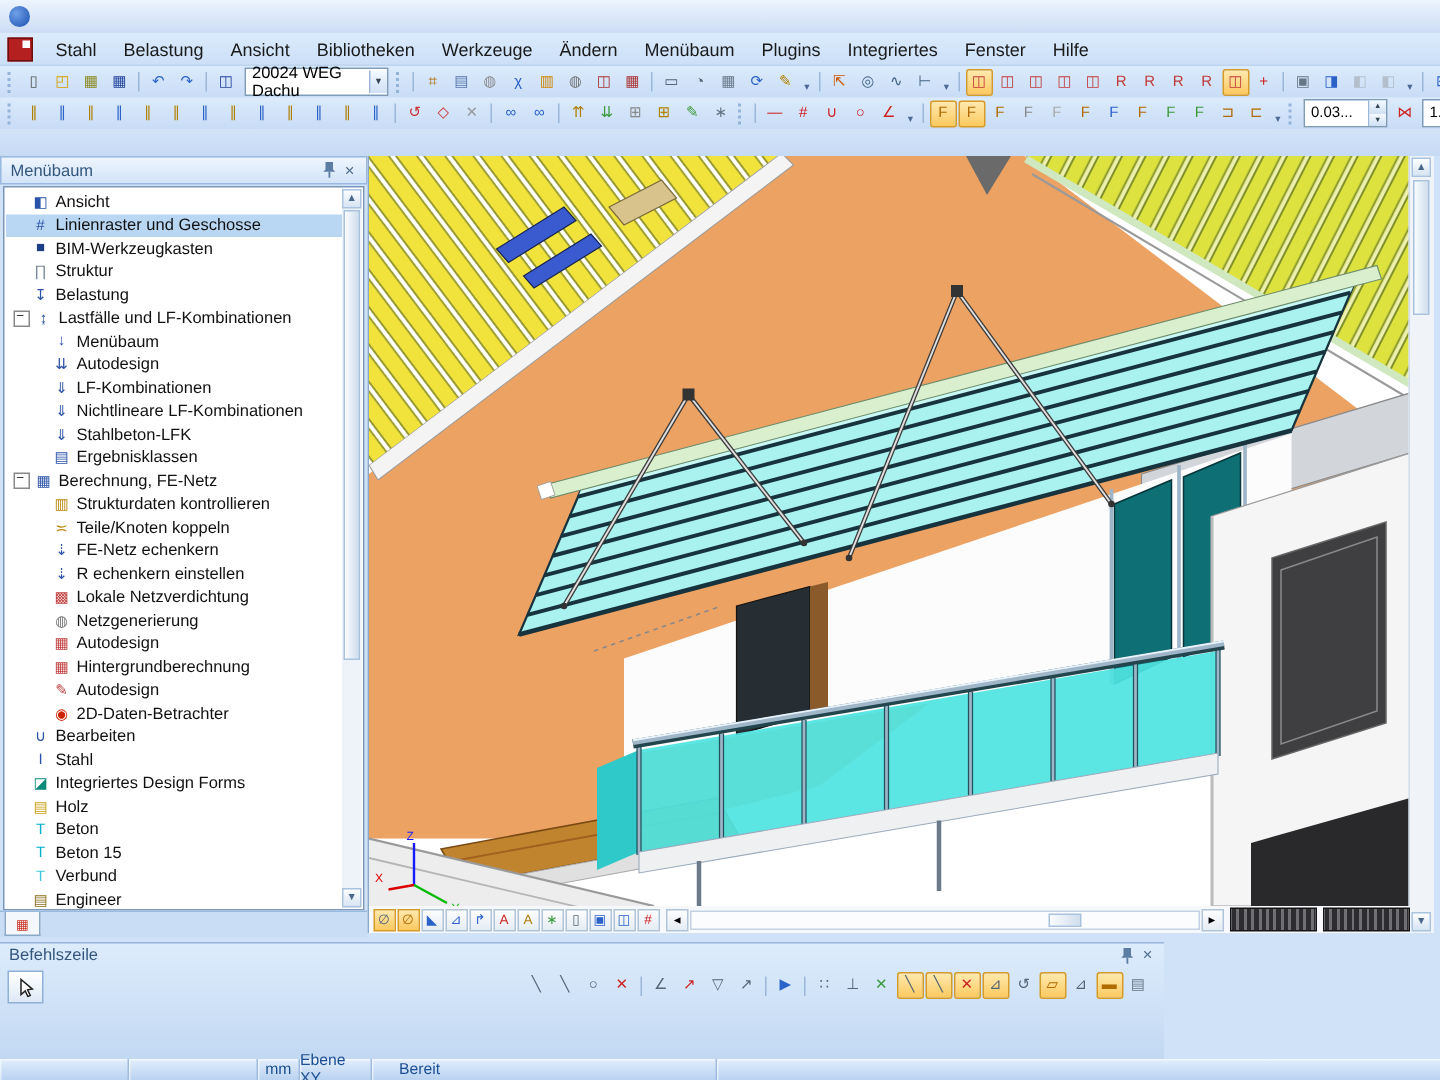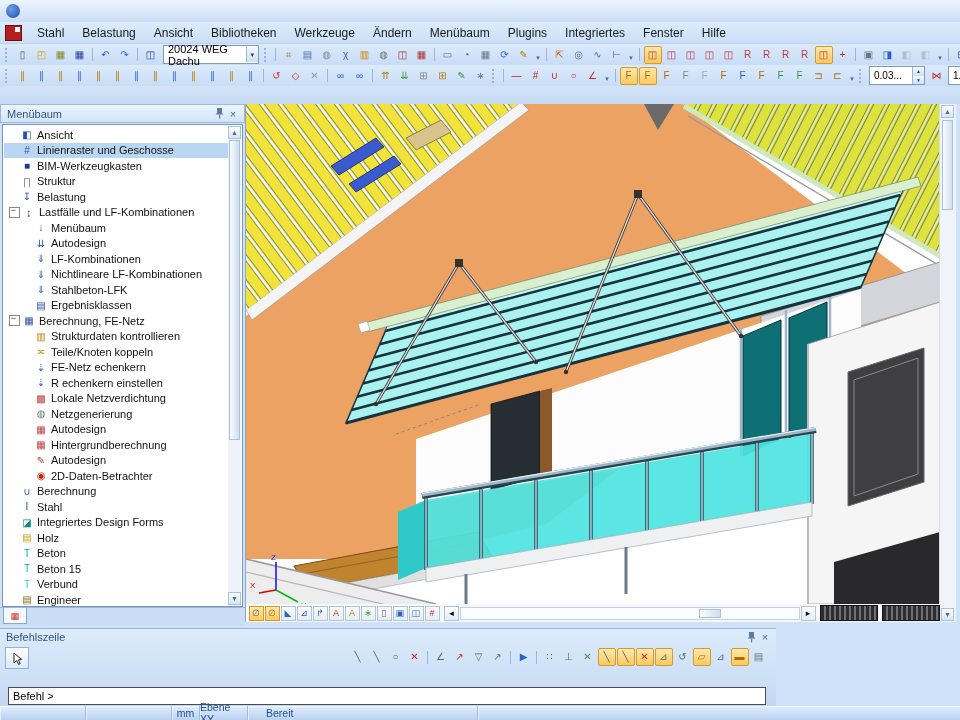--- a/index.html
+++ b/index.html
@@ -370,21 +370,21 @@
           <span class="tlab">Autodesign</span>
         </div>
         <div class="trow" style="padding-left: 18px;">
           <span class="texp"></span>
           <span class="tico" style="color: rgb(204, 34, 0);">◉</span>
           <span class="tlab">2D-Daten-Betrachter</span>
         </div>
         <div class="trow" style="padding-left: 4px;">
           <span class="texp"></span>
           <span class="tico" style="color: rgb(42, 82, 168);">∪</span>
-          <span class="tlab">Berechnung</span>
+          <span class="tlab">Bearbeiten</span>
         </div>
         <div class="trow" style="padding-left: 4px;">
           <span class="texp"></span>
           <span class="tico" style="color: rgb(42, 82, 168);">I</span>
           <span class="tlab">Stahl</span>
         </div>
         <div class="trow" style="padding-left: 4px;">
           <span class="texp"></span>
           <span class="tico" style="color: rgb(14, 138, 122);">◪</span>
           <span class="tlab">Integriertes Design Forms</span>
@@ -644,23 +644,20 @@
       <span class="tbtn hl" style="color: rgb(85, 102, 119);">╲</span>
       <span class="tbtn hl" style="color: rgb(85, 102, 119);">╲</span>
       <span class="tbtn hl" style="color: rgb(204, 34, 34);">✕</span>
       <span class="tbtn hl" style="color: rgb(85, 102, 119);">⊿</span>
       <span class="tbtn" style="color: rgb(85, 102, 119);">↺</span>
       <span class="tbtn hl" style="color: rgb(176, 106, 0);">▱</span>
       <span class="tbtn" style="color: rgb(85, 102, 119);">⊿</span>
       <span class="tbtn hl" style="color: rgb(176, 106, 0);">▬</span>
       <span class="tbtn" style="color: rgb(102, 119, 136);">▤</span>
     </div>
-  <div id="cmdinput">
-    <span>Befehl &gt;</span>
-  </div>
 </div>
 
 <div id="status" class="abs">
   <span class="scell" style="width:86px;"></span>
   <span class="scell" style="width:86px;"></span>
   <span class="scell" style="width:28px;">mm</span>
   <span class="scell" style="width:48px;">Ebene XY</span>
   <span class="scell" style="width:230px;justify-content:flex-start;padding-left:18px;">Bereit</span>
   <span class="scell" style="flex:1;border-right:none;"></span>
 </div>

